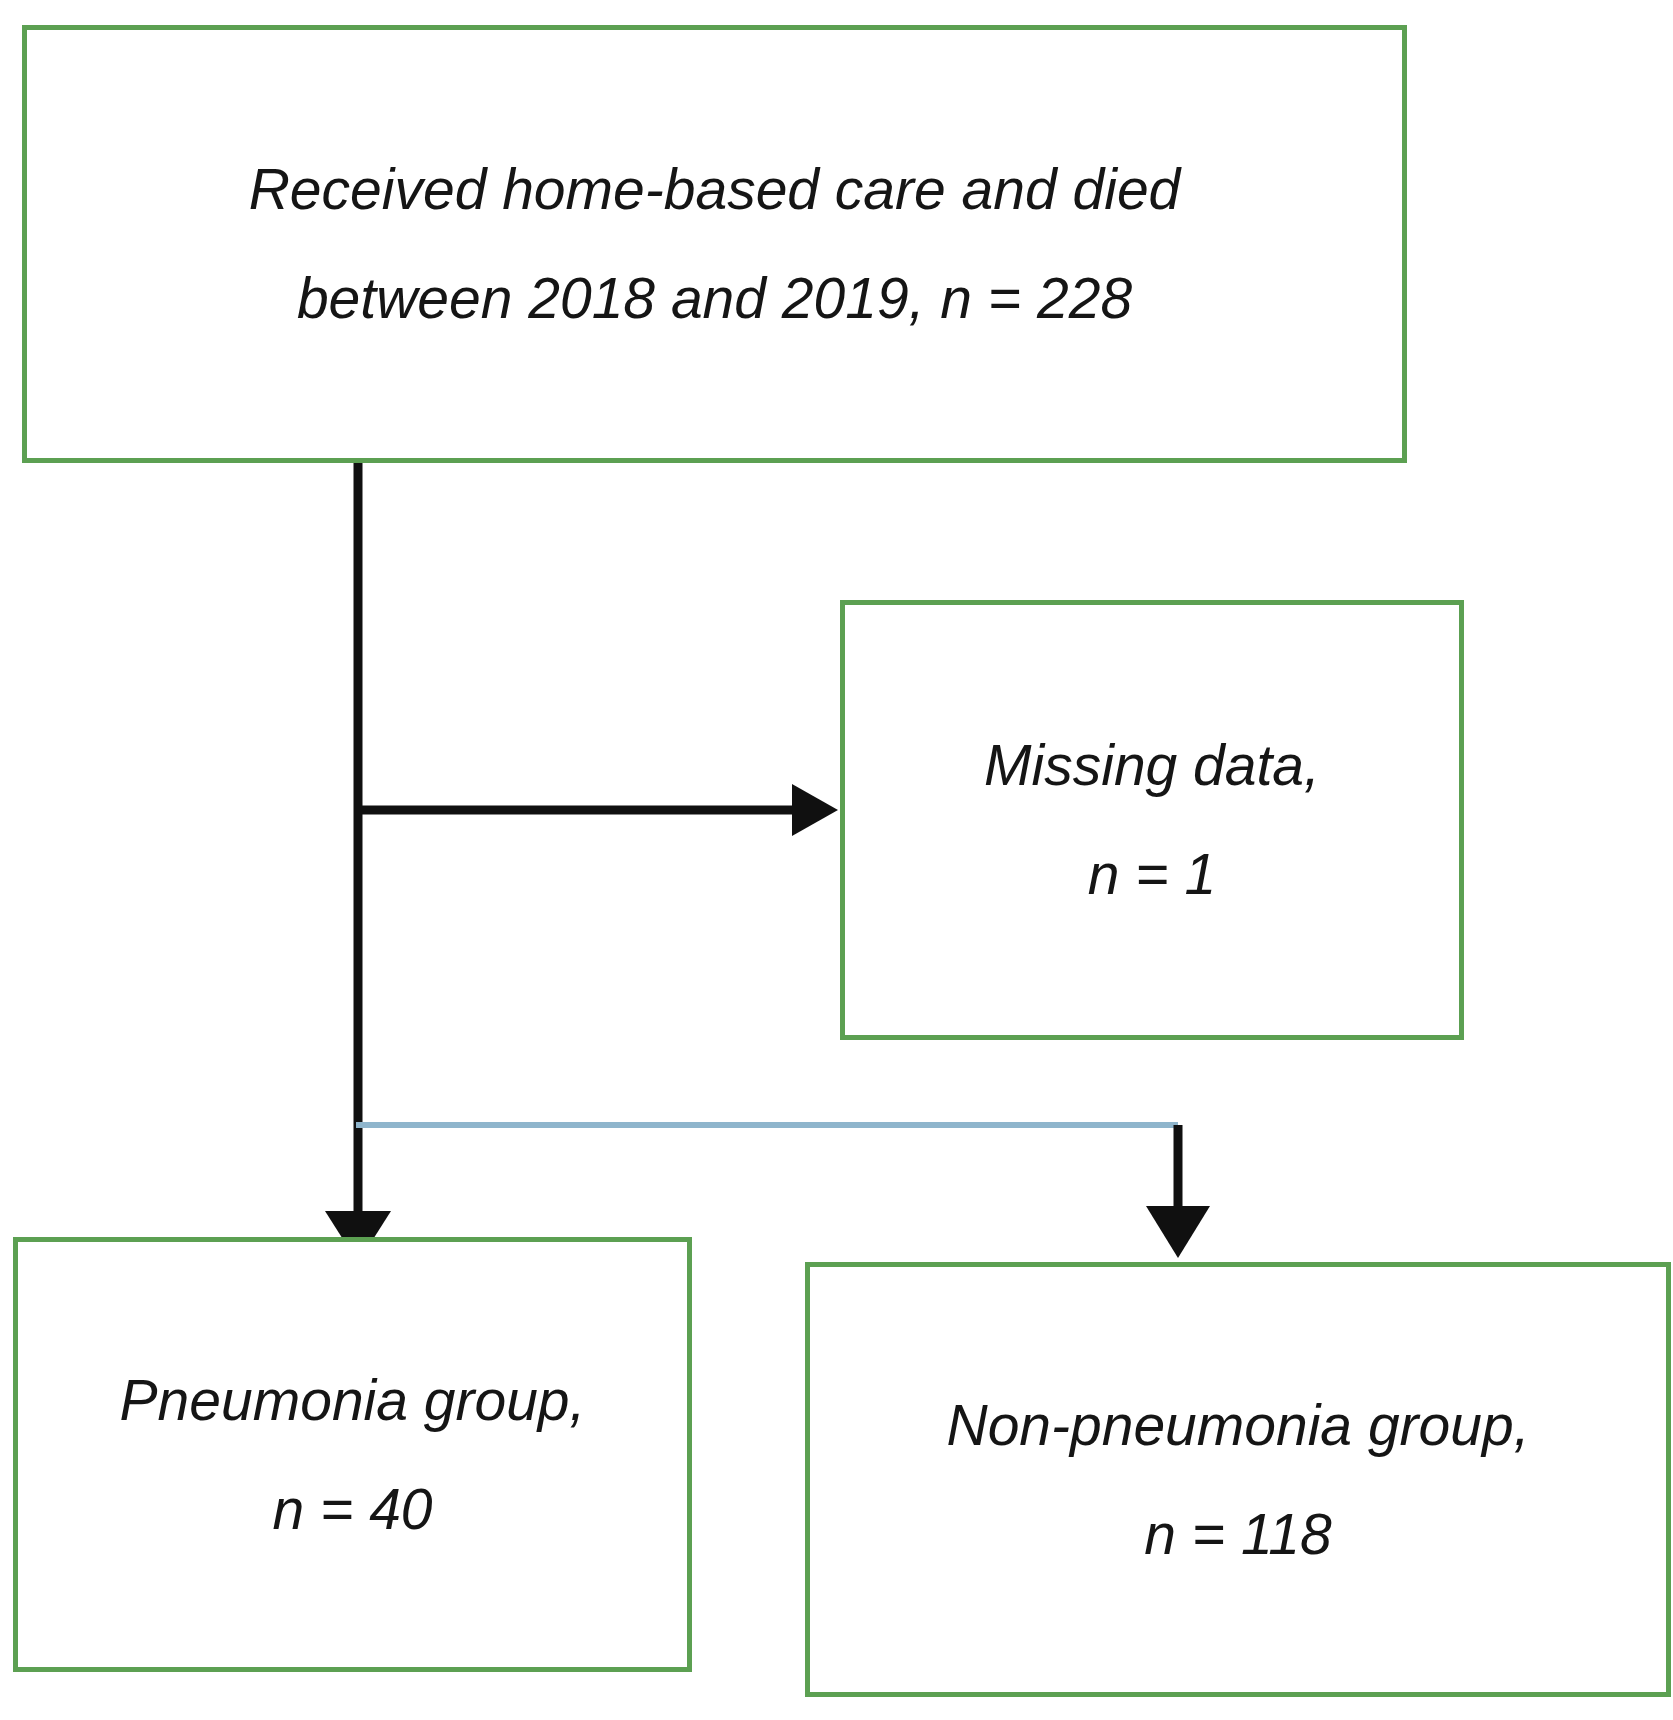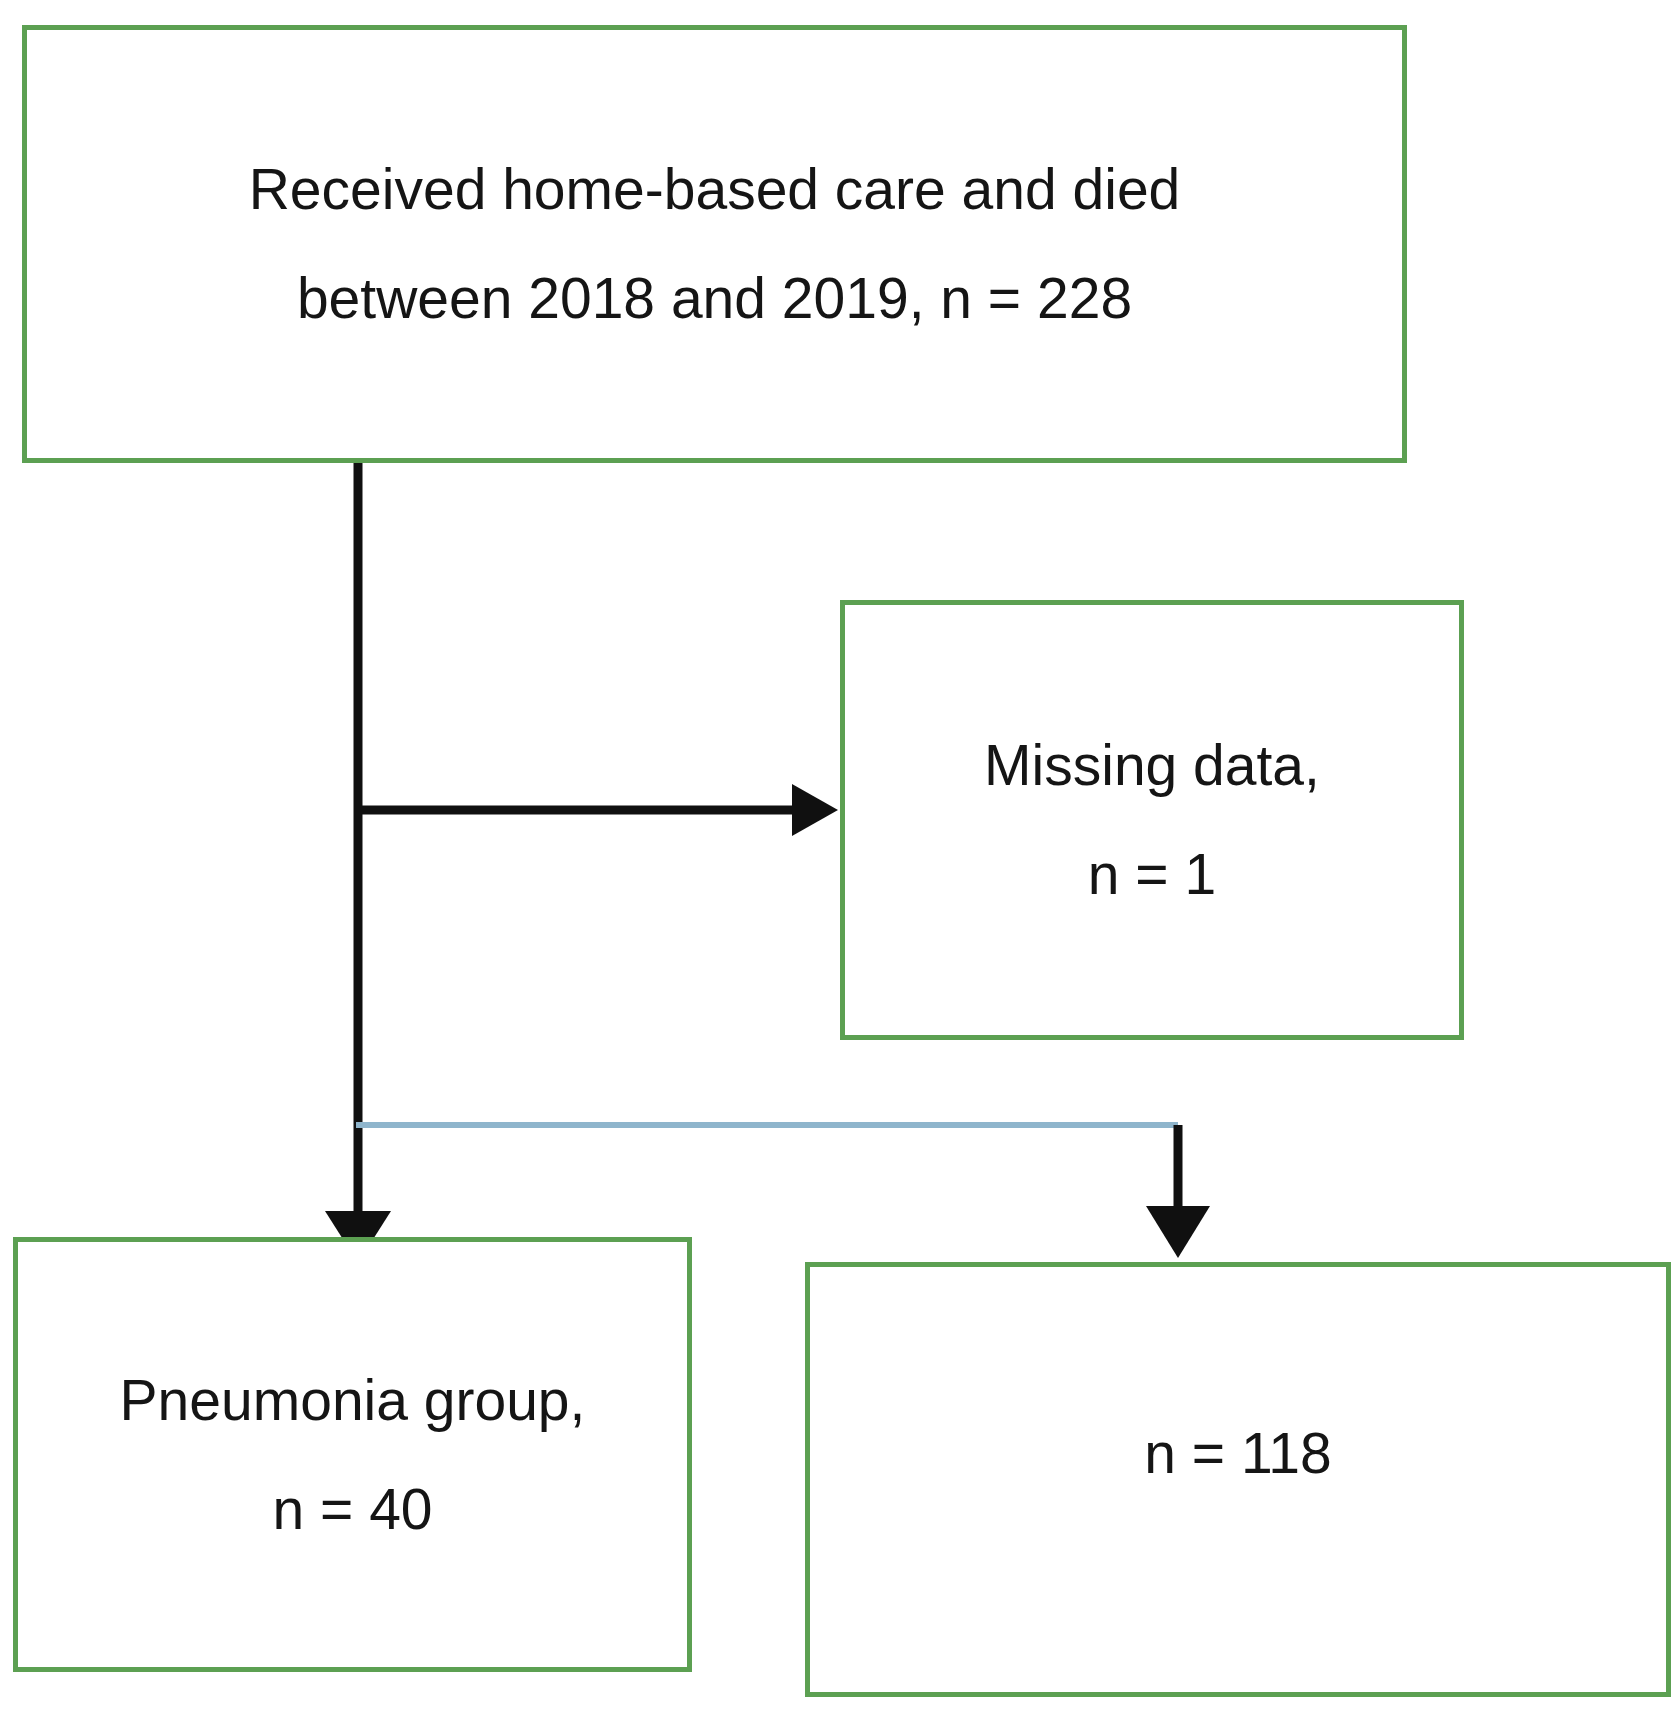--- a/index.html
+++ b/index.html
@@ -30,20 +30,21 @@
     text-align: center;
   }
 
   .node-line {
     display: block;
     color: #151515;
     font-size: 57px;
     line-height: 1.0;
     letter-spacing: 0px;
     white-space: nowrap;
+    font-style: italic;
   }
 
   
   #box-cohort {
     left: 22px;
     top: 25px;
     width: 1385px;
     height: 438px;
   }
   #box-cohort .node-line:first-child { margin-bottom: 52px; }
@@ -111,16 +112,17 @@
     <span class="node-line">Missing data,</span>
     <span class="node-line">n = 1</span>
   </div>
 
   <div class="node-box" id="box-pneumonia">
     <span class="node-line">Pneumonia group,</span>
     <span class="node-line">n = 40</span>
   </div>
 
   <div class="node-box" id="box-nonpneumonia">
+    <span class="node-line">Non-pneumonia group,</span>
     <span class="node-line">n = 118</span>
   </div>
 
 </div>
 
 </body></html>

